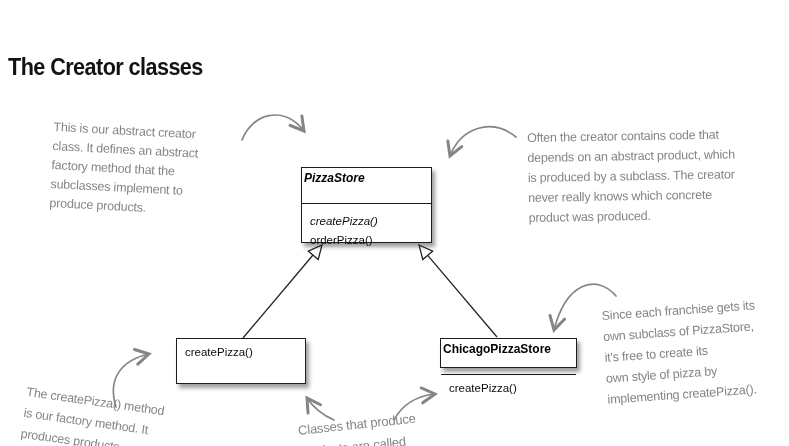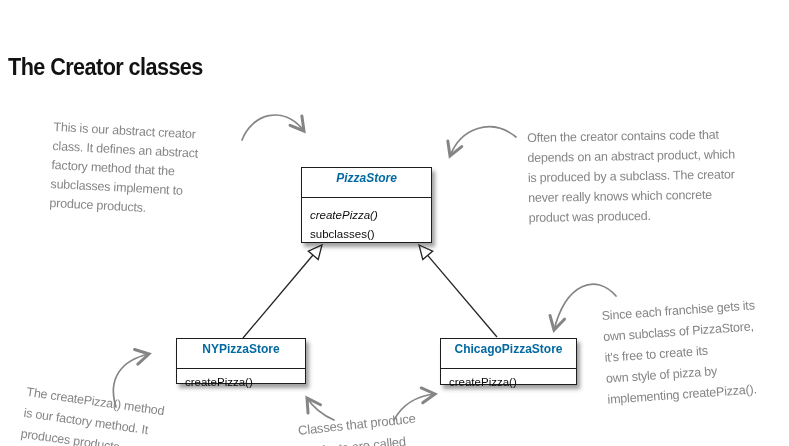--- a/index.html
+++ b/index.html
@@ -22,39 +22,39 @@
   
   .uml-box{
     position:absolute;
     background:#ffffff;
     border:1.5px solid #1d1d1d;
     box-shadow:3px 4px 4px rgba(40,40,40,0.45);
     box-sizing:border-box;
   }
   .uml-title{
     border-bottom:1.5px solid #1d1d1d;
-    text-align:center;
+    text-align:left;
     font-weight:bold;
     font-size:12px;
-    color:#0369a1;
-    padding:3px 2px 12px 2px;
+    color:#000000;
+    padding:3px 2px 18px 2px;
     white-space:nowrap;
   }
   .uml-title.abstract{font-style:italic;}
   .uml-methods{
     padding:8px 16px 0 8px;
     font-size:11.5px;
     color:#0c0c0c;
     line-height:19px;
   }
   .method.abstract{font-style:italic;}
   #box-pizzastore{left:301px;top:119px;width:131px;height:76px;}
   #box-nypizzastore{left:176px;top:290px;width:130px;height:46px;}
   #box-nypizzastore .uml-methods{padding-top:4px;}
-  #box-chicagopizzastore{left:440px;top:290px;width:137px;height:47px;}
+  #box-chicagopizzastore{left:440px;top:290px;width:137px;height:30px;}
   #box-chicagopizzastore .uml-methods{padding-top:4px;}
   
   .anno{
     position:absolute;
     color:#858585;
     font-size:12.5px;
     line-height:19px;
     white-space:pre-line;
     letter-spacing:-0.2px;
   }
@@ -93,26 +93,25 @@
     <line class="inherit-line" x1="243" y1="290" x2="313" y2="207"></line>
     <polygon class="inherit-tri" points="322,197 318.2,211.5 308.3,203.1"></polygon>
     <line class="inherit-line" x1="497" y1="289" x2="427.7" y2="207.3"></line>
     <polygon class="inherit-tri" points="419,197 432.7,203.1 422.8,211.5"></polygon>
   </svg>
 
   <div class="uml-box" id="box-pizzastore">
     <div class="uml-title abstract">PizzaStore</div>
     <div class="uml-methods">
       <div class="method abstract">createPizza()</div>
-      <div class="method">subclasses()</div>
+      <div class="method">orderPizza()</div>
     </div>
   </div>
 
   <div class="uml-box" id="box-nypizzastore">
-    <div class="uml-title">NYPizzaStore</div>
     <div class="uml-methods">
       <div class="method">createPizza()</div>
     </div>
   </div>
 
   <div class="uml-box" id="box-chicagopizzastore">
     <div class="uml-title">ChicagoPizzaStore</div>
     <div class="uml-methods">
       <div class="method">createPizza()</div>
     </div>

